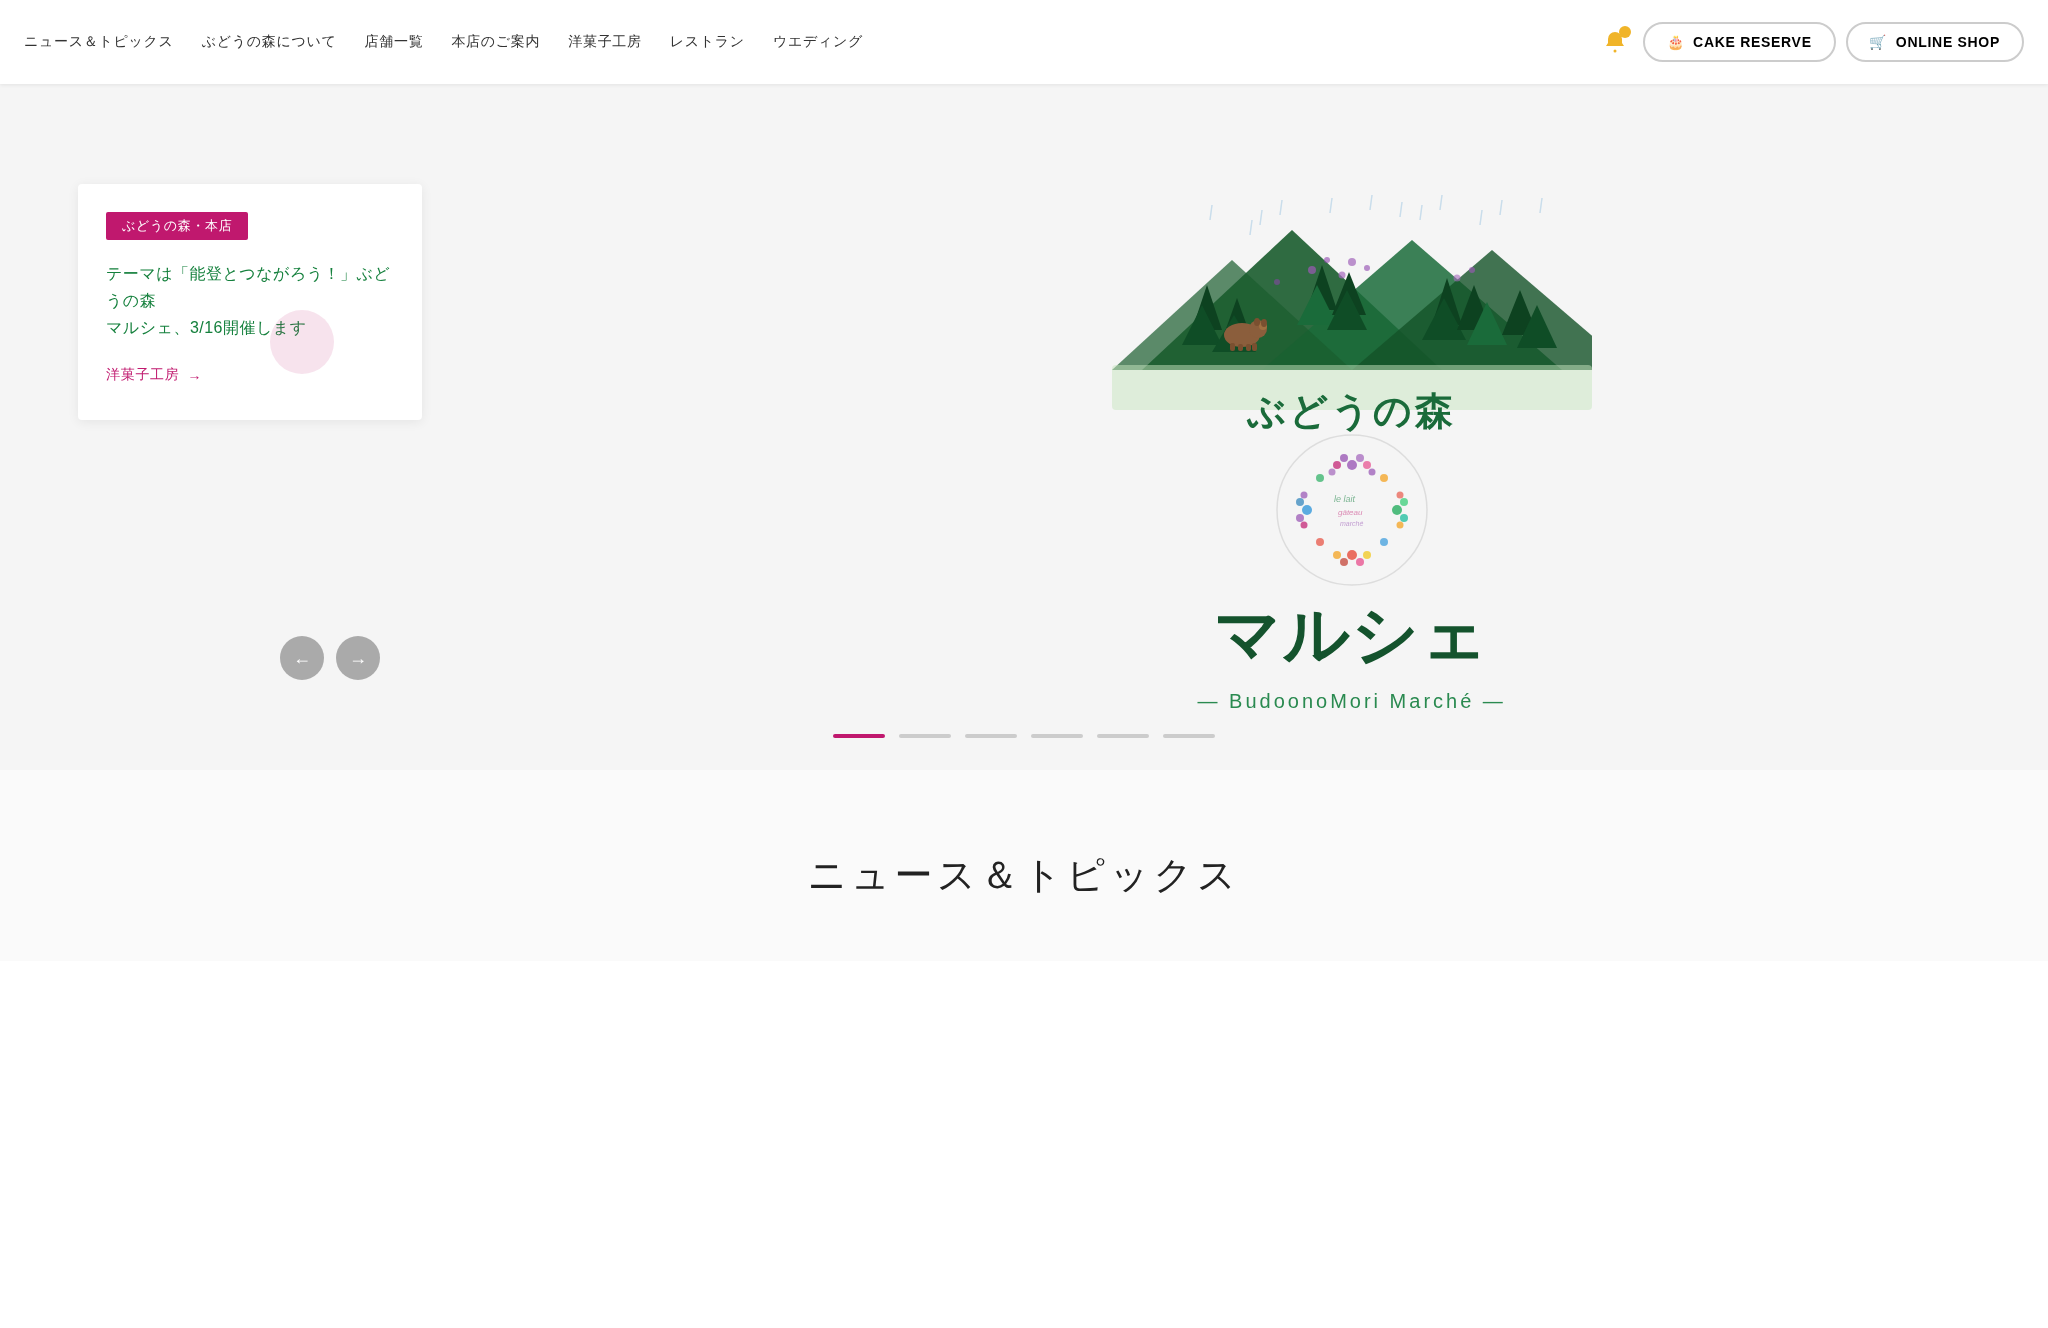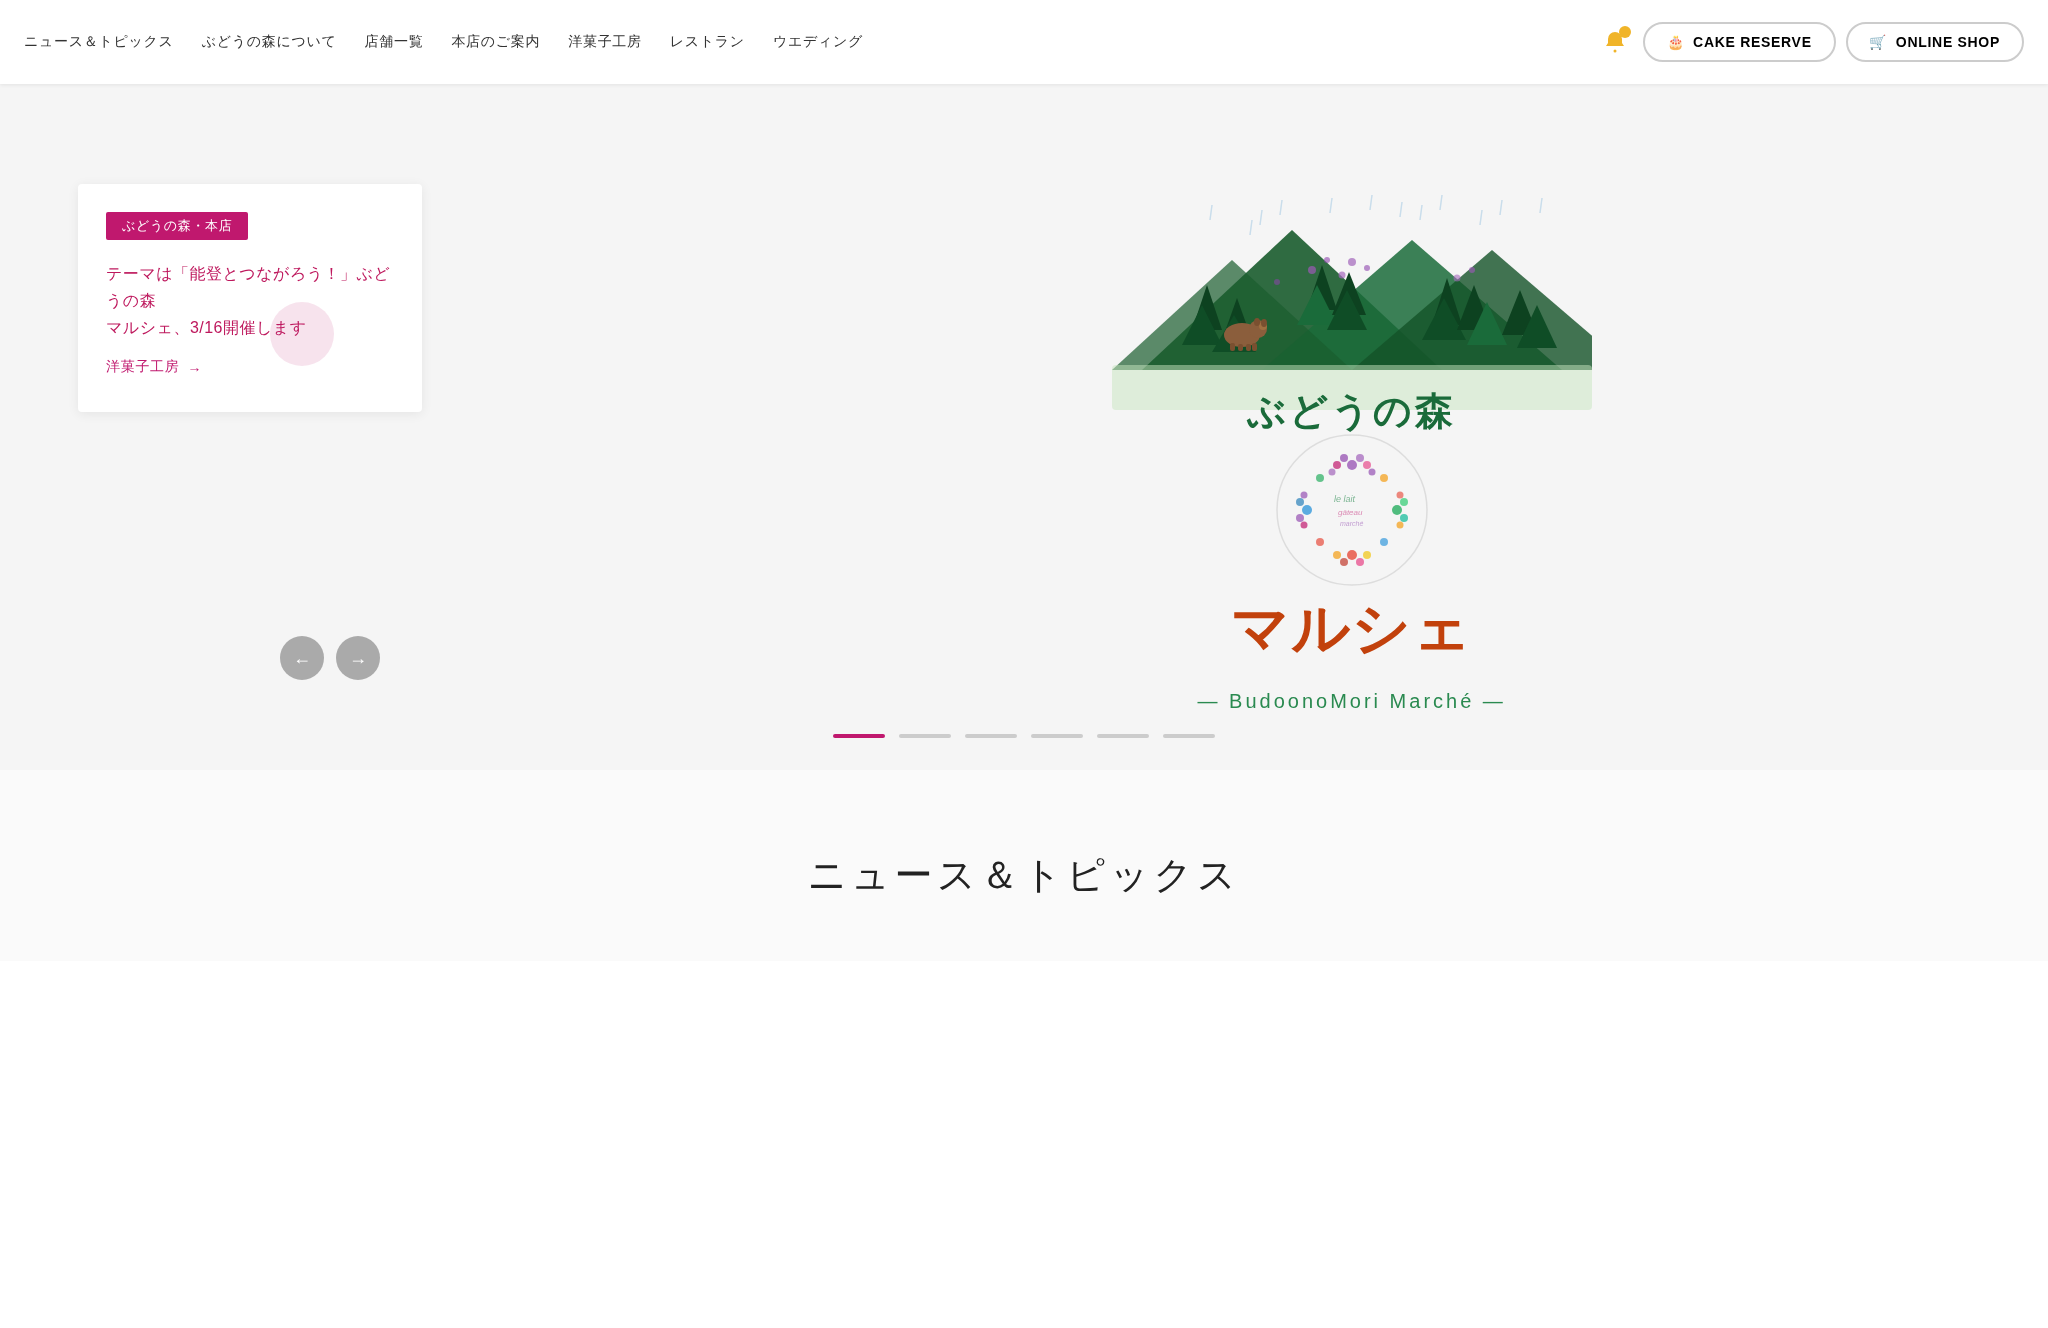--- a/index.html
+++ b/index.html
@@ -118,23 +118,23 @@
       background: #c0186e;
       color: #fff;
       font-size: 13px;
       padding: 5px 16px;
       border-radius: 2px;
       margin-bottom: 20px;
       letter-spacing: 0.05em;
     }
     .news-title {
       font-size: 16px;
-      color: #be185d;
+      color: #15803d;
       line-height: 1.7;
-      margin-bottom: 16px;
+      margin-bottom: 24px;
       letter-spacing: 0.03em;
     }
     .read-more-link {
       display: flex;
       align-items: center;
       gap: 8px;
       color: #c0186e;
       font-size: 14px;
       cursor: pointer;
       letter-spacing: 0.05em;
@@ -247,22 +247,22 @@
       width: 160px;
       height: 160px;
     }
 
     
     .marche-title {
       position: absolute;
       top: 400px;
       left: 50%;
       transform: translateX(-50%);
-      font-size: 58px;
-      color: #c2410c;
+      font-size: 66px;
+      color: #14532d;
       font-weight: bold;
       white-space: nowrap;
       letter-spacing: 0.02em;
     }
 
     .marche-subtitle {
       position: absolute;
       top: 500px;
       left: 50%;
       transform: translateX(-50%);

